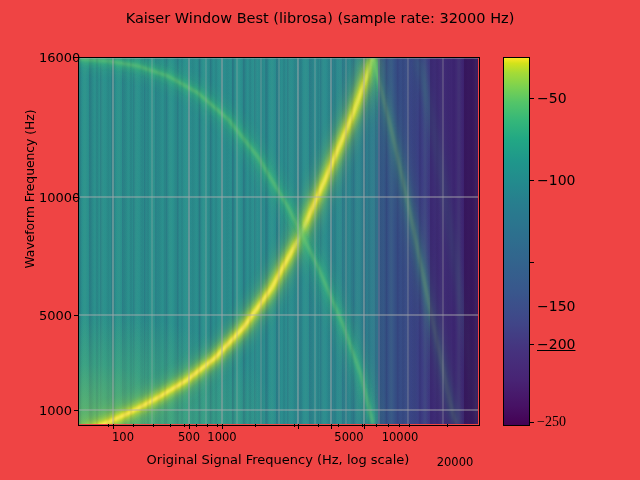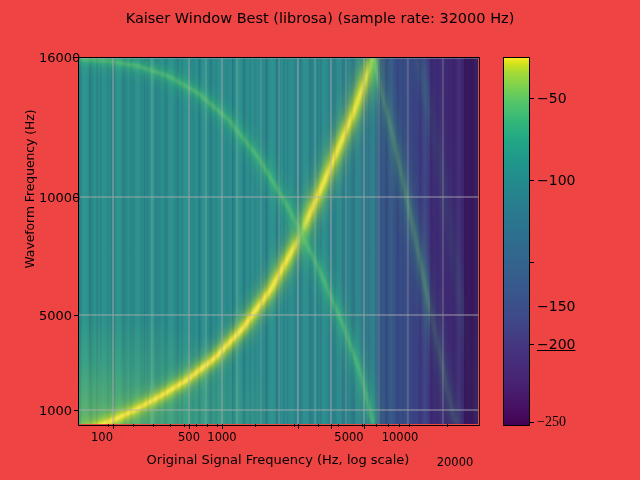--- a/index.html
+++ b/index.html
@@ -194,21 +194,21 @@
   <div class="xtickmin" style="left:409px;"></div>
   <div class="xtickmin" style="left:447px;"></div>
 
   <div class="xtickmaj" style="left:113px;"></div>
   <div class="xtickmaj" style="left:189px;"></div>
   <div class="xtickmaj" style="left:222px;"></div>
   <div class="xtickmaj" style="left:298px;"></div>
   <div class="xtickmaj" style="left:331px;"></div>
   <div class="xtickmaj" style="left:364px;"></div>
 
-  <div class="xlab" style="left:102px;text-align:center;">100</div>
+  <div class="xlab" style="left:123px;text-align:center;">100</div>
   <div class="xlab" style="left:189px;">500</div>
   <div class="xlab" style="left:222px;">1000</div>
   <div class="xlab" style="left:349px;">5000</div>
   <div class="xlab" style="left:400px;">10000</div>
   <div class="xlab" style="left:455px;margin-top:25px;">20000</div>
 
   <div id="xtitle">Original Signal Frequency (Hz, log scale)</div>
 
   <div class="ytickmaj" style="top:57px;"></div>
   <div class="ytickmaj" style="top:197px;"></div>

